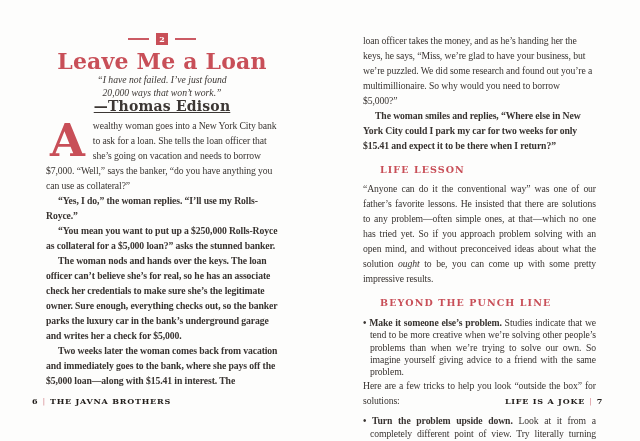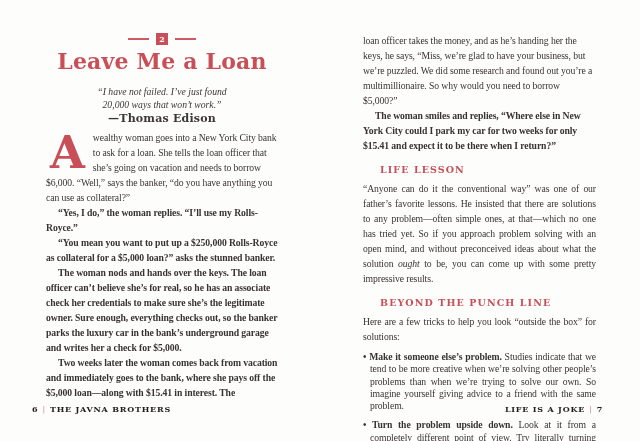--- a/index.html
+++ b/index.html
@@ -35,24 +35,24 @@
   }
   h1.title {
     margin: 7px 0 0 0;
     font-family: "DejaVu Serif", serif;
     font-weight: bold;
     font-size: 22px;
     line-height: 19px;
     letter-spacing: 0.2px;
     color: #c84f58;
   }
-  .epigraph { margin-top: 14px; font-style: italic; font-size: 9.7px; line-height: 13px; color: #3c3734; }
+  .epigraph { margin-top: 2px; font-style: italic; font-size: 9.7px; line-height: 13px; color: #3c3734; }
   .ep-attr {
     font-style: normal; font-weight: bold; font-family: "DejaVu Serif", serif;
-    font-size: 11px; margin-top: 1px; letter-spacing: 0.2px;
+    font-size: 14px; margin-top: 1px; letter-spacing: 0.2px; text-decoration: underline;
   }
 
   
   .copy { margin-top: 5px; font-size: 9.7px; letter-spacing: -0.1px; line-height: 15px; text-align: left; }
   .copy p { margin: 0; }
   p.indent { text-indent: 12px; font-weight: bold; }
   .dropcap {
     float: left;
     font-family: "DejaVu Serif", serif;
     font-weight: bold;
@@ -79,21 +79,21 @@
     padding-left: 7px;
     text-indent: -7px;
     text-align: justify;
     line-height: 12.3px;
   }
   .bullet-mark { font-weight: bold; }
   p.bullet strong, p.lesson strong { font-weight: bold; }
 
   
   .folio {
-    position: absolute; bottom: 27px;
+    position: absolute; bottom: 35px;
     font-family: "DejaVu Serif", serif;
     font-weight: bold;
     font-size: 8px;
     letter-spacing: 0.8px;
     color: #211d1a;
     white-space: nowrap;
   }
   .folio-left  { left: -14px; }
   .folio-right { right: -7px; text-align: center; }
   .folio-sep { color: #d4858c; font-weight: normal; padding: 0 4px; }
@@ -112,46 +112,46 @@
       </div>
       <h1 class="title">Leave Me a Loan</h1>
       <div class="epigraph">
         <div class="ep-line">“I have not failed. I’ve just found</div>
         <div class="ep-line">20,000 ways that won’t work.”</div>
         <div class="ep-attr">—Thomas Edison</div>
       </div>
     </header>
 
     <div class="copy">
-      <p class="para"><span class="dropcap">A</span><span>wealthy woman goes into a New York City bank to ask for a loan. She tells the loan officer that she’s going on vacation and needs to borrow $6,000. “Well,” says the banker, “do you have anything you can use as collateral?”</span></p>
+      <p class="para"><span class="dropcap">A</span><span>wealthy woman goes into a New York City bank to ask for a loan. She tells the loan officer that she’s going on vacation and needs to borrow $7,000. “Well,” says the banker, “do you have anything you can use as collateral?”</span></p>
       <p class="para indent">“Yes, I do,” the woman replies. “I’ll use my Rolls-Royce.”</p>
       <p class="para indent">“You mean you want to put up a $250,000 Rolls-Royce as collateral for a $5,000 loan?” asks the stunned banker.</p>
       <p class="para indent">The woman nods and hands over the keys. The loan officer can’t believe she’s for real, so he has an associate check her credentials to make sure she’s the legitimate owner. Sure enough, everything checks out, so the banker parks the luxury car in the bank’s underground garage and writes her a check for $5,000.</p>
       <p class="para indent">Two weeks later the woman comes back from vacation and immediately goes to the bank, where she pays off the $5,000 loan—along with $15.41 in interest. The</p>
     </div>
 
     <footer class="folio folio-left">
       <span>6</span><span class="folio-sep">|</span><span>THE JAVNA BROTHERS</span>
     </footer>
   </section>
 
   <section class="page right">
     <div class="copy">
       <p class="para">loan officer takes the money, and as he’s handing her the keys, he says, “Miss, we’re glad to have your business, but we’re puzzled. We did some research and found out you’re a multimillionaire. So why would you need to borrow $5,000?”</p>
       <p class="para indent">The woman smiles and replies, “Where else in New York City could I park my car for two weeks for only $15.41 and expect it to be there when I return?”</p>
 
       <h2 class="section-heading">LIFE LESSON</h2>
       <p class="para lesson"><span>“Anyone can do it the conventional way” was one of our father’s favorite lessons. He insisted that there are solutions to any problem—often simple ones, at that—which no one has tried yet. So if you approach problem solving with an open mind, and without preconceived ideas about what the solution </span><em>ought</em><span> to be, you can come up with some pretty impressive results.</span></p>
 
       <h2 class="section-heading">BEYOND THE PUNCH LINE</h2>
-      <p class="para lesson">Here are a few tricks to help you look “outside the box” for solutions:</p>
-
       <p class="para bullet"><span class="bullet-mark">•</span>
         <strong>Make it someone else’s problem.</strong>
         <span>Studies indicate that we tend to be more creative when we’re solving other people’s problems than when we’re trying to solve our own. So imagine yourself giving advice to a friend with the same problem.</span></p>
+
+      <p class="para lesson">Here are a few tricks to help you look “outside the box” for solutions:</p>
 
       <p class="para bullet"><span class="bullet-mark">•</span>
         <strong>Turn the problem upside down.</strong>
         <span>Look at it from a completely different point of view. Try literally turning your paper upside down or studying an object or a plan from a different angle. Imagine that a minor result is actually your goal. This</span></p>
     </div>
 
     <footer class="folio folio-right">
       <span>LIFE IS A JOKE</span><span class="folio-sep">|</span><span>7</span>
     </footer>
   </section>

